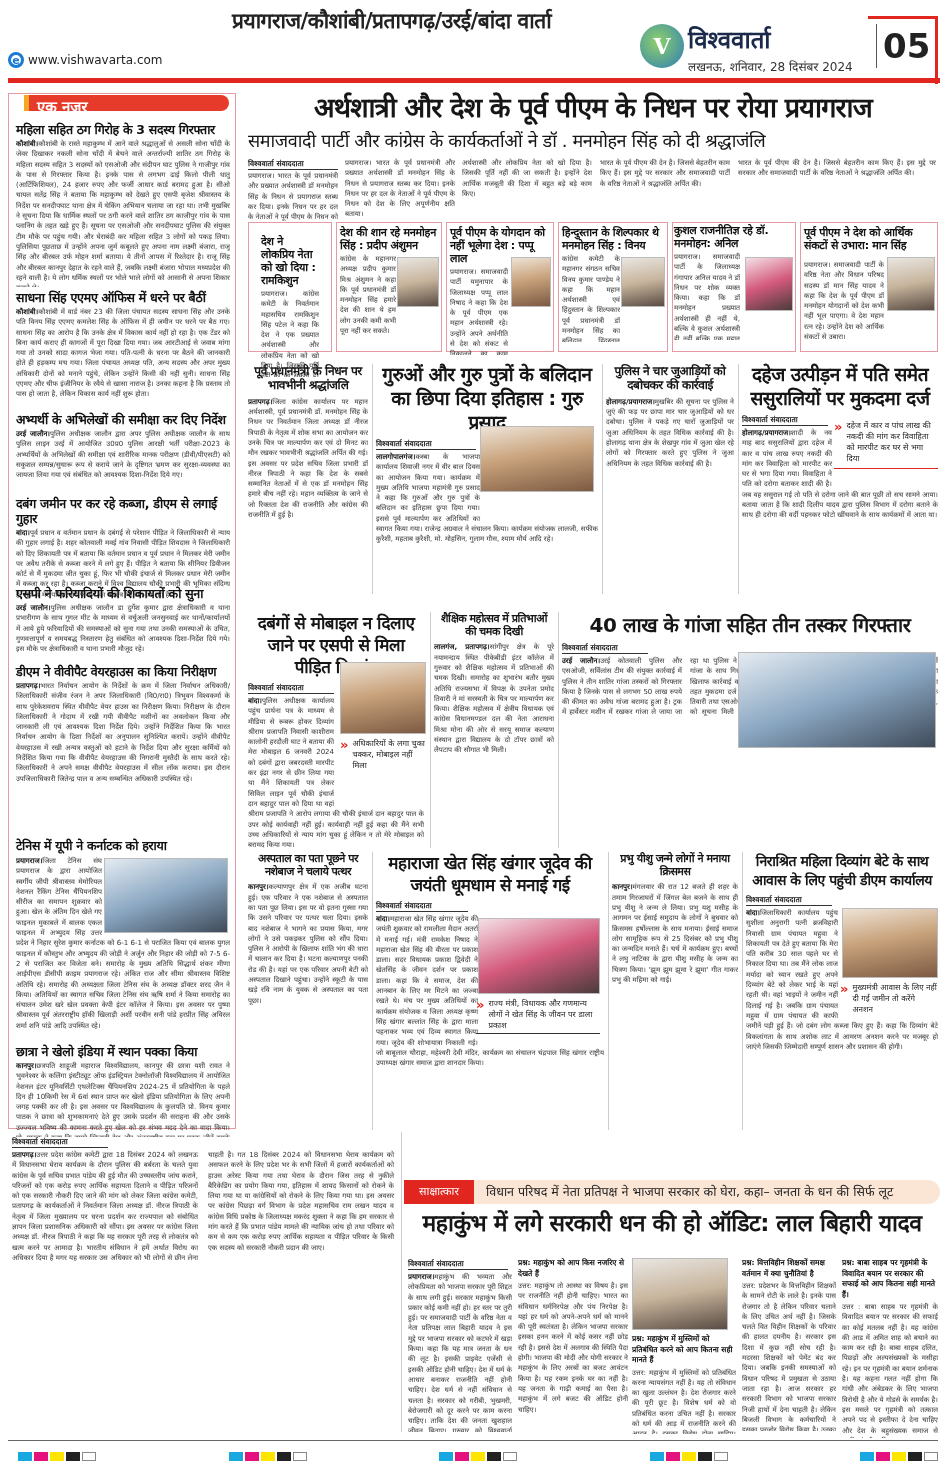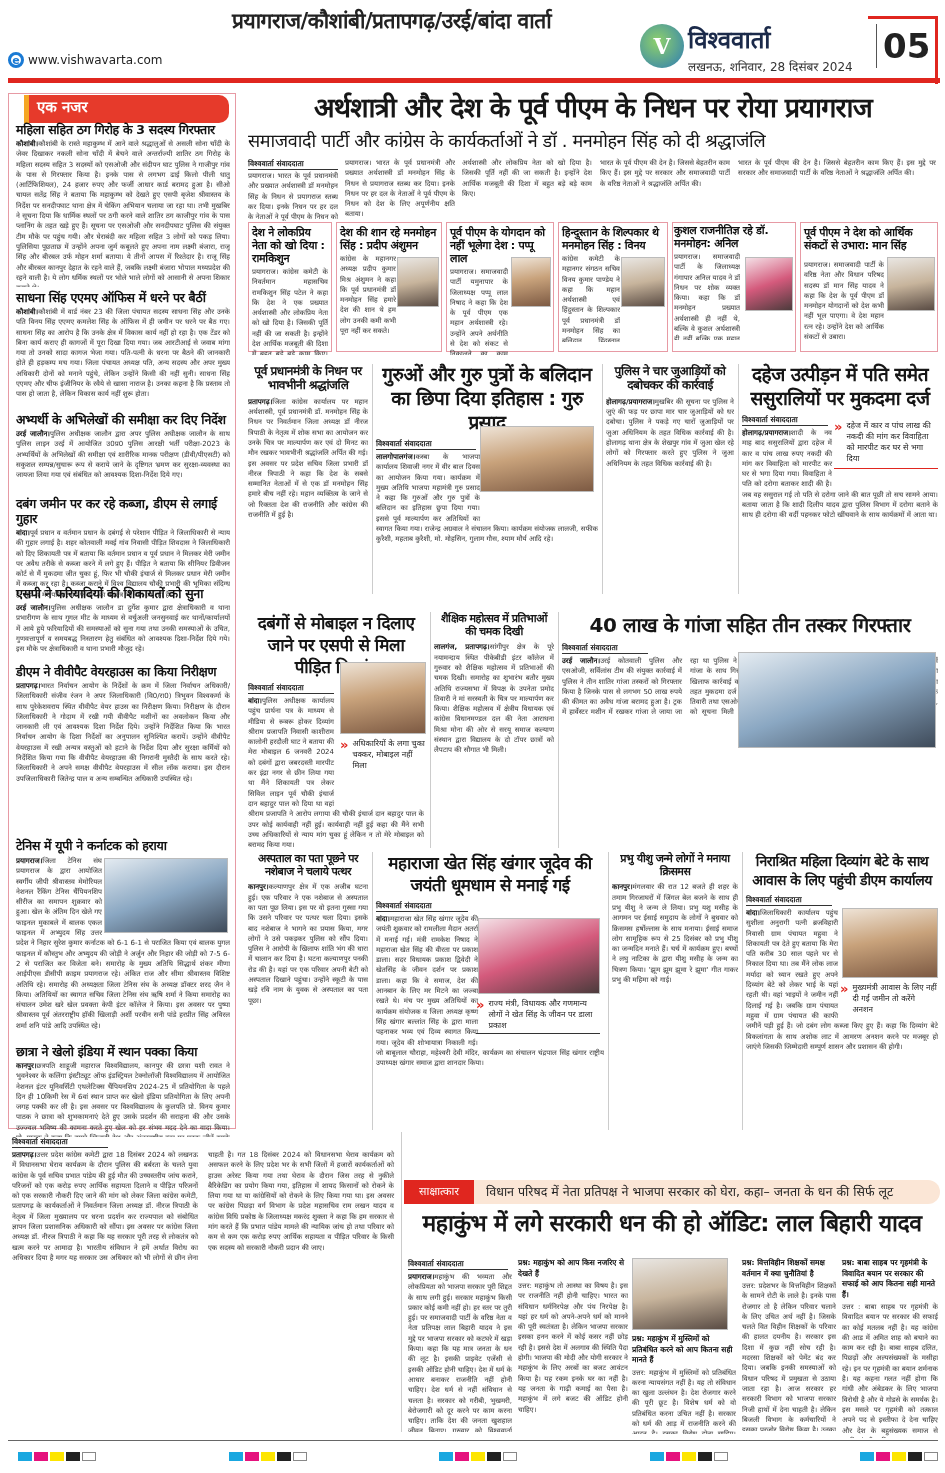--- a/index.html
+++ b/index.html
@@ -8,21 +8,21 @@
 .masthead-title{left:232px;top:6px;font-size:21px;font-weight:bold;color:#222;letter-spacing:-0.5px;white-space:nowrap}
 .url{left:8px;top:52px;font-size:12px;color:#222;display:flex;align-items:center;gap:4px}
 .url .ie{width:16px;height:16px;border-radius:50%;border:3px solid #1a7ad4;color:#1a7ad4;font-size:11px;font-weight:bold;display:flex;align-items:center;justify-content:center;line-height:1}
 .logo{left:640px;top:24px;width:44px;height:44px;border-radius:50%;background:radial-gradient(circle at 40% 40%,#8fd16a,#2c7bb6);display:flex;align-items:center;justify-content:center;color:#fff;font-weight:bold;font-size:22px;font-family:"DejaVu Serif",serif}
 .brand{left:688px;top:22px;font-size:24px;font-weight:bold;color:#1b2a4a}
 .dateline{left:688px;top:58px;font-size:12px;color:#333}
 .pageno-box{left:868px;top:16px;width:70px;height:68px;border-top:3px solid #e0261f;border-right:3px solid #e0261f}
 .pageno{left:876px;top:24px;font-size:34px;font-weight:bold;color:#222;border-left:1px solid #555;padding-left:6px;height:44px;line-height:44px}
 .redbar{left:8px;top:78px;width:932px;height:5px;background:#e0261f}
 .leftbox{left:8px;top:93px;width:228px;height:1036px;border:1px solid #e79aa4}
-.eknazar{left:24px;top:95px;width:205px;height:28px;background:#e63a2b;border-radius:0 10px 10px 0;border-left:5px solid #f5a623;color:#fff;font-weight:bold;font-size:15px;padding-left:8px;line-height:24px}
+.eknazar{left:24px;top:95px;width:205px;height:16px;background:#e63a2b;border-radius:0 10px 10px 0;border-left:5px solid #f5a623;color:#fff;font-weight:bold;font-size:15px;padding-left:8px;line-height:24px}
 .lh{font-weight:bold;font-size:12.5px;line-height:15px;color:#111;letter-spacing:-0.3px}
 .txt{font-size:7px;line-height:10.3px;color:#333;text-align:justify;overflow:hidden}
 .txt b{color:#111}
 .byline{font-size:7.5px;font-weight:bold;color:#222;border-bottom:1px solid #333;padding-bottom:1px}
 .mainhead{left:248px;top:88px;width:690px;font-size:27px;font-weight:bold;color:#161616;text-align:center;letter-spacing:-0.8px;white-space:nowrap}
 .subhead{left:248px;top:128px;width:690px;font-size:18px;color:#161616;text-align:left;letter-spacing:-0.4px;white-space:nowrap}
 .boxcol{border:1px solid #e79aa4;background:#fff}
 .boxh{font-weight:bold;font-size:11px;line-height:13px;color:#111;letter-spacing:-0.3px}
 .photo{background:linear-gradient(160deg,#d8d2c8,#a89a88 55%,#6b5e52);border:1px solid #bbb}
 .photo.p2{background:linear-gradient(170deg,#e9e6e2,#c7b49c 50%,#5a4c44)}
@@ -95,21 +95,21 @@
 
 <div class="abs mainhead">अर्थशात्री और देश के पूर्व पीएम के निधन पर रोया प्रयागराज</div>
 <div class="abs subhead">समाजवादी पार्टी और कांग्रेस के कार्यकर्ताओं ने डॉ . मनमोहन सिंह को दी श्रद्धाजंलि</div>
 <div class="abs byline" style="left:248px;top:158px;width:90px">विश्ववार्ता संवाददाता</div>
 <div class="abs txt" style="left:248px;top:171px;width:90px;height:50px">प्रयागराज। भारत के पूर्व प्रधानमंत्री और प्रख्यात अर्थशास्त्री डॉ मनमोहन सिंह के निधन से प्रयागराज स्तब्ध कर दिया। इनके निधन पर हर दल के नेताओं ने पूर्व पीएम के निधन को देश के लिए अपूर्णनीय क्षति बताया।</div>
 <div class="abs txt" style="left:345px;top:158px;width:110px;height:62px">प्रयागराज। भारत के पूर्व प्रधानमंत्री और प्रख्यात अर्थशास्त्री डॉ मनमोहन सिंह के निधन से प्रयागराज स्तब्ध कर दिया। इनके निधन पर हर दल के नेताओं ने पूर्व पीएम के निधन को देश के लिए अपूर्णनीय क्षति बताया।</div>
 <div class="abs txt" style="left:462px;top:158px;width:130px;height:62px">अर्थशास्त्री और लोकप्रिय नेता को खो दिया है। जिसकी पूर्ति नहीं की जा सकती है। इन्होंने देश आर्थिक मजबूती की दिशा में बहुत बड़े बड़े काम किए।</div>
 <div class="abs txt" style="left:600px;top:158px;width:130px;height:62px">भारत के पूर्व पीएम की देन है। जिससे बेहतरीन काम किए हैं। इस मुद्दे पर सरकार और समाजवादी पार्टी के वरिष्ठ नेताओं ने श्रद्धाजंलि अर्पित की।</div>
 <div class="abs txt" style="left:738px;top:158px;width:198px;height:62px">भारत के पूर्व पीएम की देन है। जिससे बेहतरीन काम किए हैं। इस मुद्दे पर सरकार और समाजवादी पार्टी के वरिष्ठ नेताओं ने श्रद्धाजंलि अर्पित की।</div>
 
-<div class="abs boxcol" style="left:248px;top:222px;width:84px;height:130px;padding:3px">
+<div class="abs boxcol" style="left:248px;top:222px;width:84px;height:130px;padding:12px">
   <div class="boxh">देश ने लोकप्रिय नेता को खो दिया : रामकिशुन</div>
   <div class="txt" style="height:88px;margin-top:2px">प्रयागराज। कांग्रेस कमेटी के निवर्तमान महासचिव रामकिशुन सिंह पटेल ने कहा कि देश ने एक प्रख्यात अर्थशास्त्री और लोकप्रिय नेता को खो दिया है। जिसकी पूर्ति नहीं की जा सकती है। इन्होंने देश आर्थिक मजबूती की दिशा में बहुत बड़े बड़े काम किए। जिसे कभी भुलाया नहीं जा सकता है।</div>
 </div>
 <div class="abs boxcol" style="left:336px;top:222px;width:106px;height:130px;padding:3px">
   <div class="boxh">देश की शान रहे मनमोहन सिंह : प्रदीप अंशुमन</div>
   <div class="photo p2 abs" style="left:60px;top:34px;width:42px;height:50px"></div>
   <div class="txt" style="height:88px;margin-top:2px;width:56px">कांग्रेस के महानगर अध्यक्ष प्रदीप कुमार मिश्र अंशुमन ने कहा कि पूर्व प्रधानमंत्री डॉ मनमोहन सिंह हमारे देश की शान थे हम लोग उनकी कमी कभी पूरा नहीं कर सकते।</div>
 </div>
 <div class="abs boxcol" style="left:446px;top:222px;width:108px;height:130px;padding:3px">
   <div class="boxh">पूर्व पीएम के योगदान को नहीं भूलेगा देश : पप्पू लाल</div>

